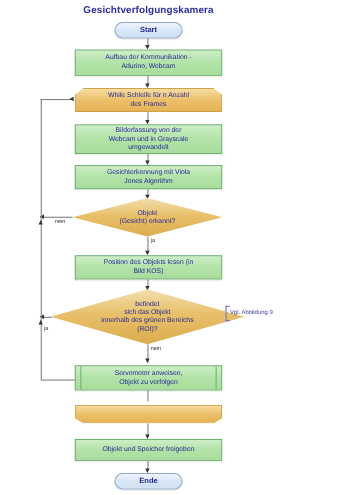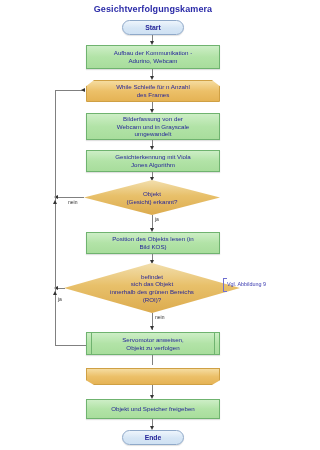--- a/index.html
+++ b/index.html
@@ -1,21 +1,21 @@
 <!DOCTYPE html>
 <html><head>
 <meta charset="utf-8">
 <style>
   html,body{margin:0;padding:0;}
   body{
     width:270px;height:450px;background:#ffffff;
     font-family:"Liberation Sans", sans-serif;
     overflow:hidden;position:relative;
   }
-  #stage{position:absolute;left:18px;top:0;width:270px;height:332px;}
+  #stage{position:absolute;left:0;top:0;width:270px;height:332px;}
 
   .title{
     position:absolute;left:0;top:4px;width:270px;text-align:center;
     font-size:9px;font-weight:bold;color:#2b2ba8;letter-spacing:.1px;
   }
 
   
   .node{
     position:absolute;box-sizing:border-box;
     display:flex;align-items:center;justify-content:center;

